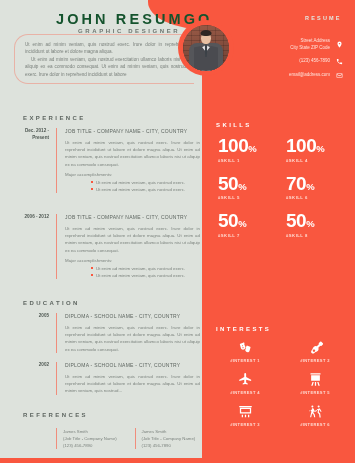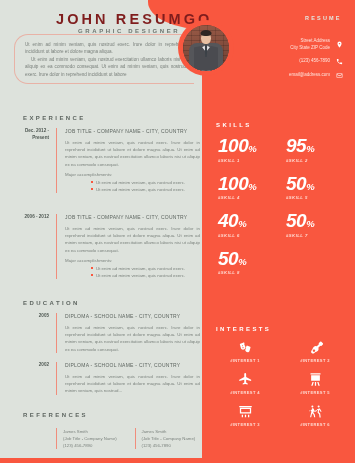--- a/index.html
+++ b/index.html
@@ -23,21 +23,21 @@
   }
   .coral-bottom-strip {
     position:absolute; left:0; bottom:0; width:355px; height:5px;
     background:#f9573f;
   }
 
   
   .header { position:absolute; left:0; top:6px; width:355px; height:30px; }
   .name {
     position:absolute; left:56px; top:5px;
-    color:#7f1d1d; font-size:14.5px; font-weight:bold; letter-spacing:3.1px;
+    color:#14532d; font-size:14.5px; font-weight:bold; letter-spacing:3.1px;
     white-space:nowrap;
   }
   .title-sub {
     position:absolute; left:78px; top:22px;
     color:#6d7570; font-size:6px; font-weight:bold; letter-spacing:2.6px;
     white-space:nowrap;
   }
   .resume-word {
     position:absolute; left:305px; top:9px;
     color:#e3e8e2; font-size:5.5px; font-weight:bold; letter-spacing:2.2px;
@@ -156,21 +156,21 @@
     color:#7d847f; font-size:4.3px; line-height:1.65; white-space:pre-line;
   }
 
   
   #skills-title {
     position:absolute; left:216px; top:122px;
     color:#ffffff; font-size:6px; font-weight:bold; letter-spacing:2.4px;
   }
   .skills-grid {
     position:absolute; left:212px; top:136px; width:136px;
-    display:grid; grid-template-columns:1fr 1fr; row-gap:11px;font-style:italic;
+    display:grid; grid-template-columns:1fr 1fr; row-gap:11px;
   }
   .skill-cell { text-align:left; padding-left:6px; }
   .skill-val {
     color:#ffffff; font-weight:bold; font-size:19px; line-height:1;
     letter-spacing:-0.5px;
   }
   .skill-val .pct { font-size:9.5px; letter-spacing:0; }
   .skill-lbl {
     color:#ffd9d0; font-size:4.2px; font-weight:bold; letter-spacing:.5px;
     margin-top:2.5px;
@@ -309,33 +309,29 @@
 (123) 456-7890</div>
   </div>
 
   <div id="skills-title">SKILLS</div>
   <div class="skills-grid">
     <div class="skill-cell">
       <div class="skill-val"><span>100</span><span class="pct">%</span></div>
       <div class="skill-lbl">#SKILL 1</div>
     </div>
     <div class="skill-cell">
-      <div class="skill-val"><span>95</span><span class="pct">%</span></div>
-      <div class="skill-lbl">#SKILL 2</div>
-    </div>
-    <div class="skill-cell">
       <div class="skill-val"><span>100</span><span class="pct">%</span></div>
       <div class="skill-lbl">#SKILL 4</div>
     </div>
     <div class="skill-cell">
       <div class="skill-val"><span>50</span><span class="pct">%</span></div>
       <div class="skill-lbl">#SKILL 5</div>
     </div>
     <div class="skill-cell">
-      <div class="skill-val"><span>40</span><span class="pct">%</span></div>
+      <div class="skill-val"><span>70</span><span class="pct">%</span></div>
       <div class="skill-lbl">#SKILL 6</div>
     </div>
     <div class="skill-cell">
       <div class="skill-val"><span>50</span><span class="pct">%</span></div>
       <div class="skill-lbl">#SKILL 7</div>
     </div>
     <div class="skill-cell">
       <div class="skill-val"><span>50</span><span class="pct">%</span></div>
       <div class="skill-lbl">#SKILL 8</div>
     </div>

